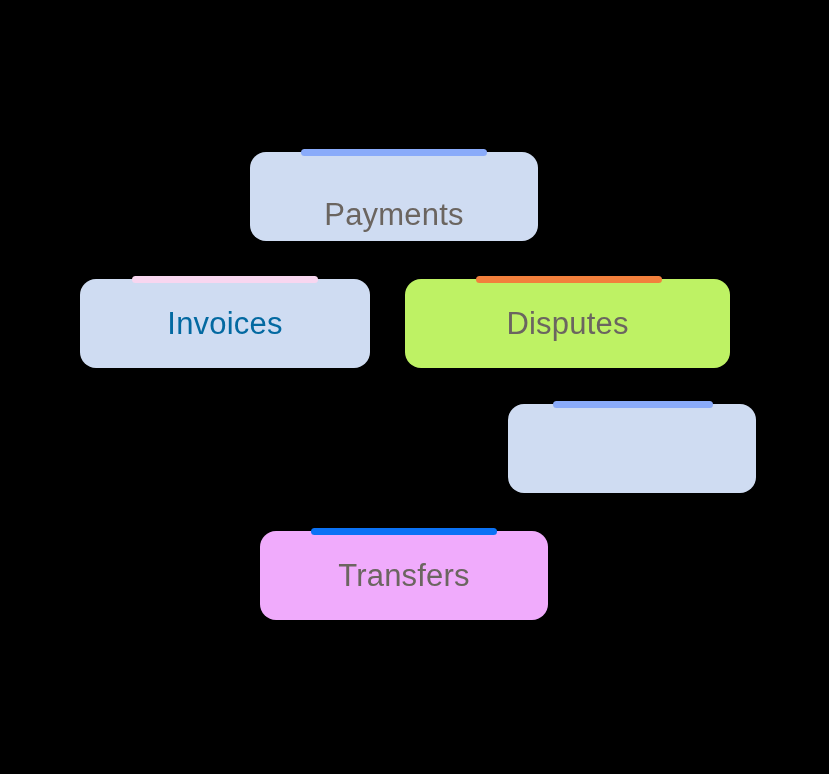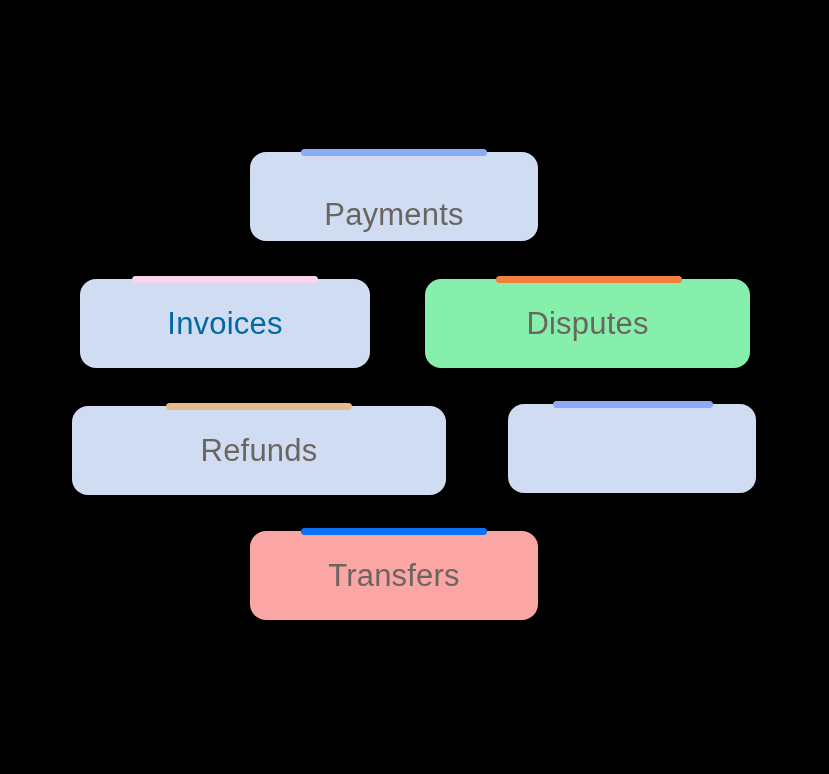--- a/index.html
+++ b/index.html
@@ -55,28 +55,24 @@
 
 <div id="diagram-canvas">
     <div class="node" style="left: 250px; top: 152px; width: 288px; height: 89px; background: rgb(207, 220, 242); border-radius: 16px;">
       <div class="node-accent" style="left: 51px; width: 186px; background: rgb(138, 171, 250);"></div>
       <span class="node-label" style="color: rgb(107, 101, 96); margin-top: 36px;">Payments</span>
     </div>
     <div class="node" style="left: 80px; top: 279px; width: 290px; height: 89px; background: rgb(207, 220, 242); border-radius: 16px;">
       <div class="node-accent" style="left: 52px; width: 186px; background: rgb(248, 214, 240);"></div>
       <span class="node-label" style="color: #0369a1;">Invoices</span>
     </div>
-    <div class="node" style="left: 425px; top: 279px; width: 325px; height: 89px; background: #86efac; border-radius: 16px;">
+    <div class="node" style="left: 405px; top: 279px; width: 325px; height: 89px; background: #bef264; border-radius: 16px;">
       <div class="node-accent" style="left: 71px; width: 186px; background: rgb(242, 128, 60);"></div>
       <span class="node-label" style="color: rgb(107, 101, 96);">Disputes</span>
-    </div>
-    <div class="node" style="left: 72px; top: 406px; width: 374px; height: 89px; background: rgb(207, 220, 242); border-radius: 16px;">
-      <div class="node-accent" style="left: 94px; width: 186px; background: rgb(227, 188, 140);"></div>
-      <span class="node-label" style="color: rgb(107, 101, 96);">Refunds</span>
     </div>
     <div class="node" style="left: 508px; top: 404px; width: 248px; height: 89px; background: rgb(207, 220, 242); border-radius: 16px;">
       <div class="node-accent" style="left: 45px; width: 160px; background: rgb(138, 171, 250);"></div>
     </div>
-    <div class="node" style="left: 250px; top: 531px; width: 288px; height: 89px; background: #fca5a5; border-radius: 16px;">
+    <div class="node" style="left: 260px; top: 531px; width: 288px; height: 89px; background: #f0abfc; border-radius: 16px;">
       <div class="node-accent" style="left: 51px; width: 186px; background: rgb(11, 114, 245);"></div>
       <span class="node-label" style="color: rgb(107, 101, 96);">Transfers</span>
     </div>
   </div>
 
 </body></html>

